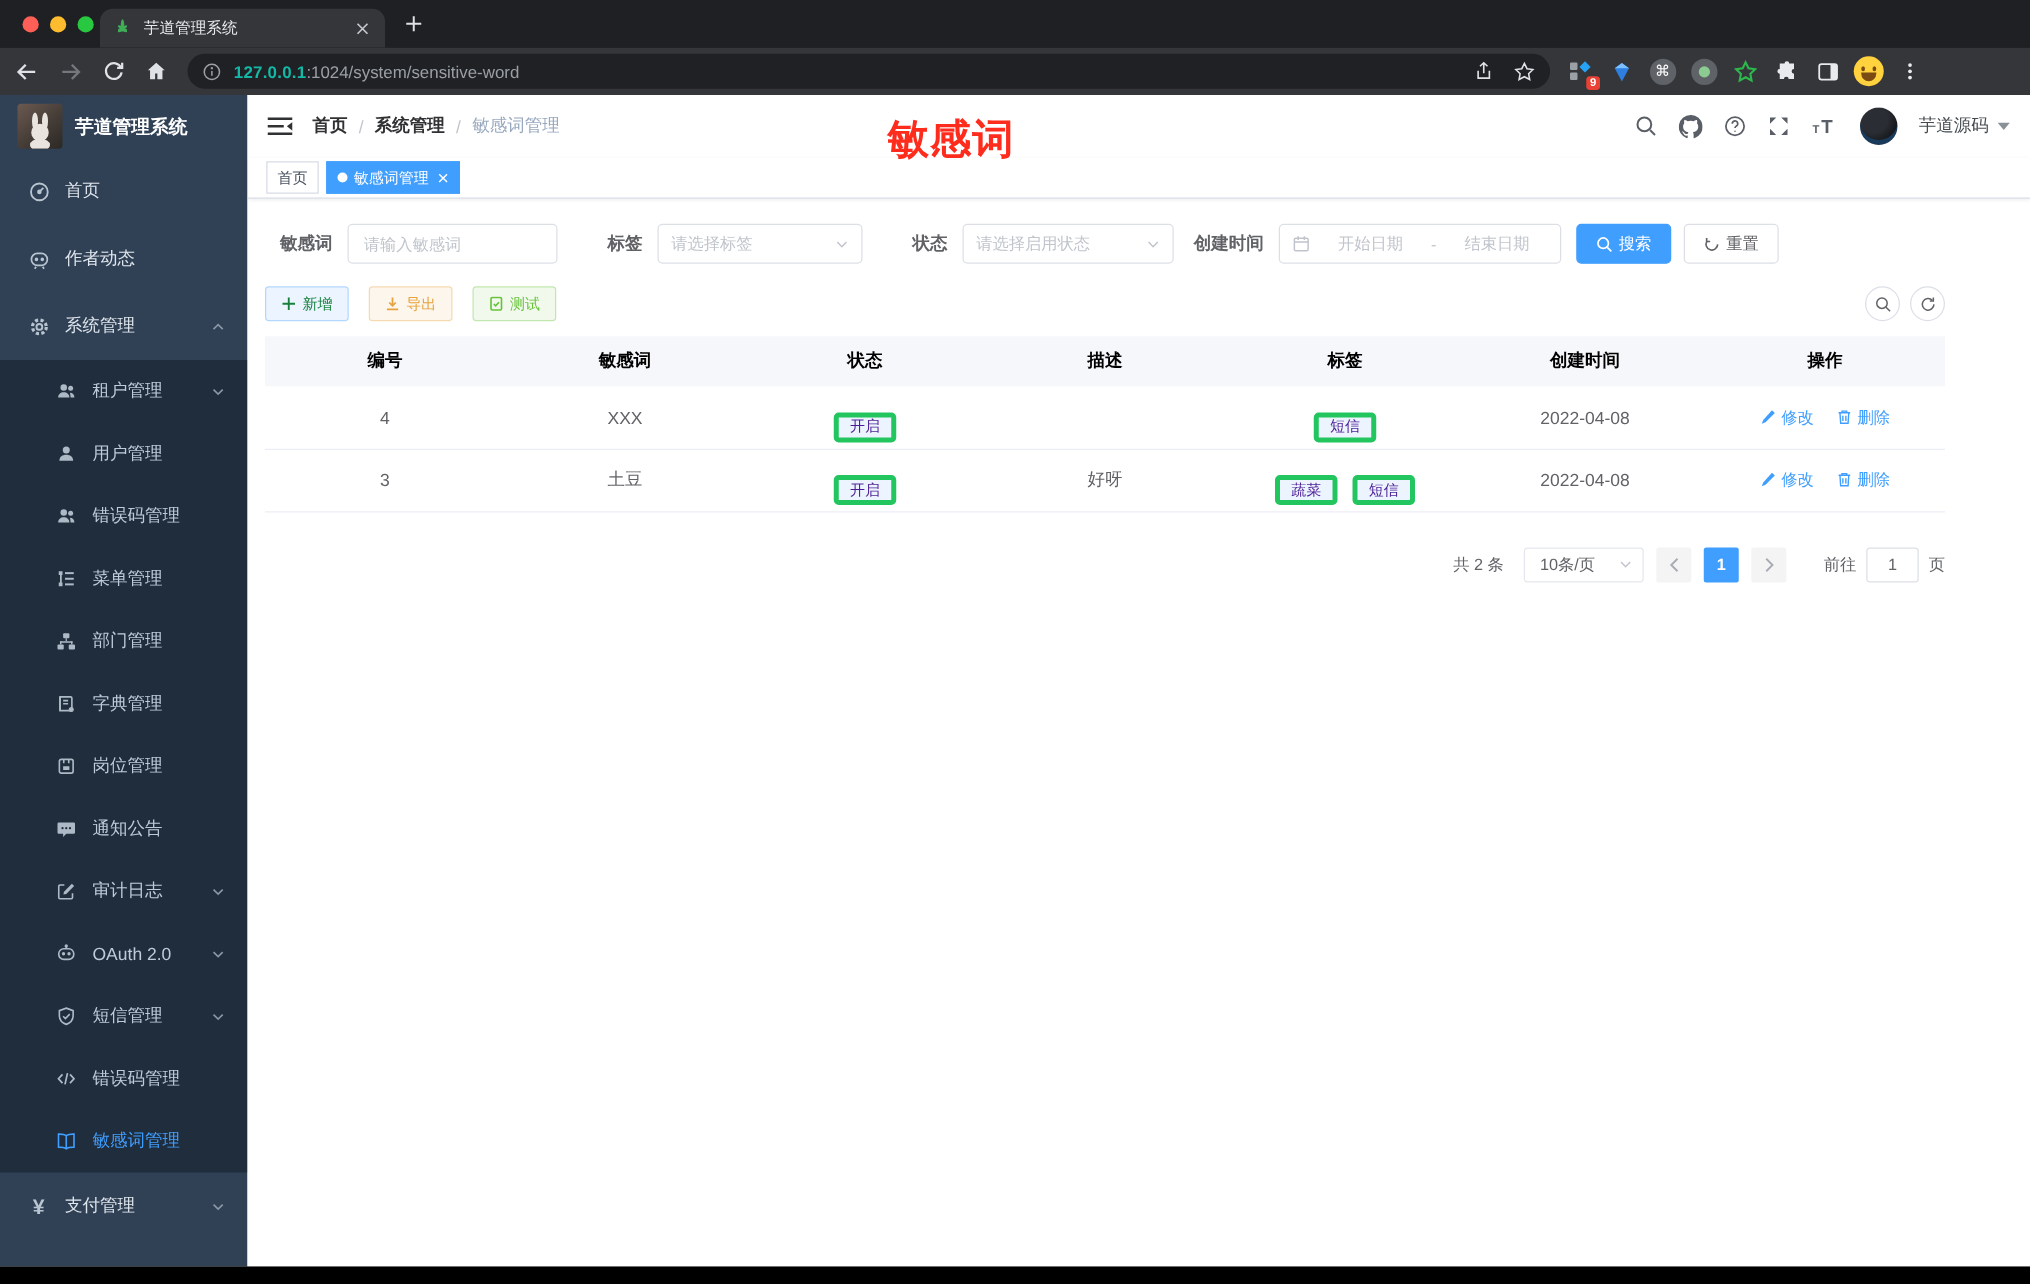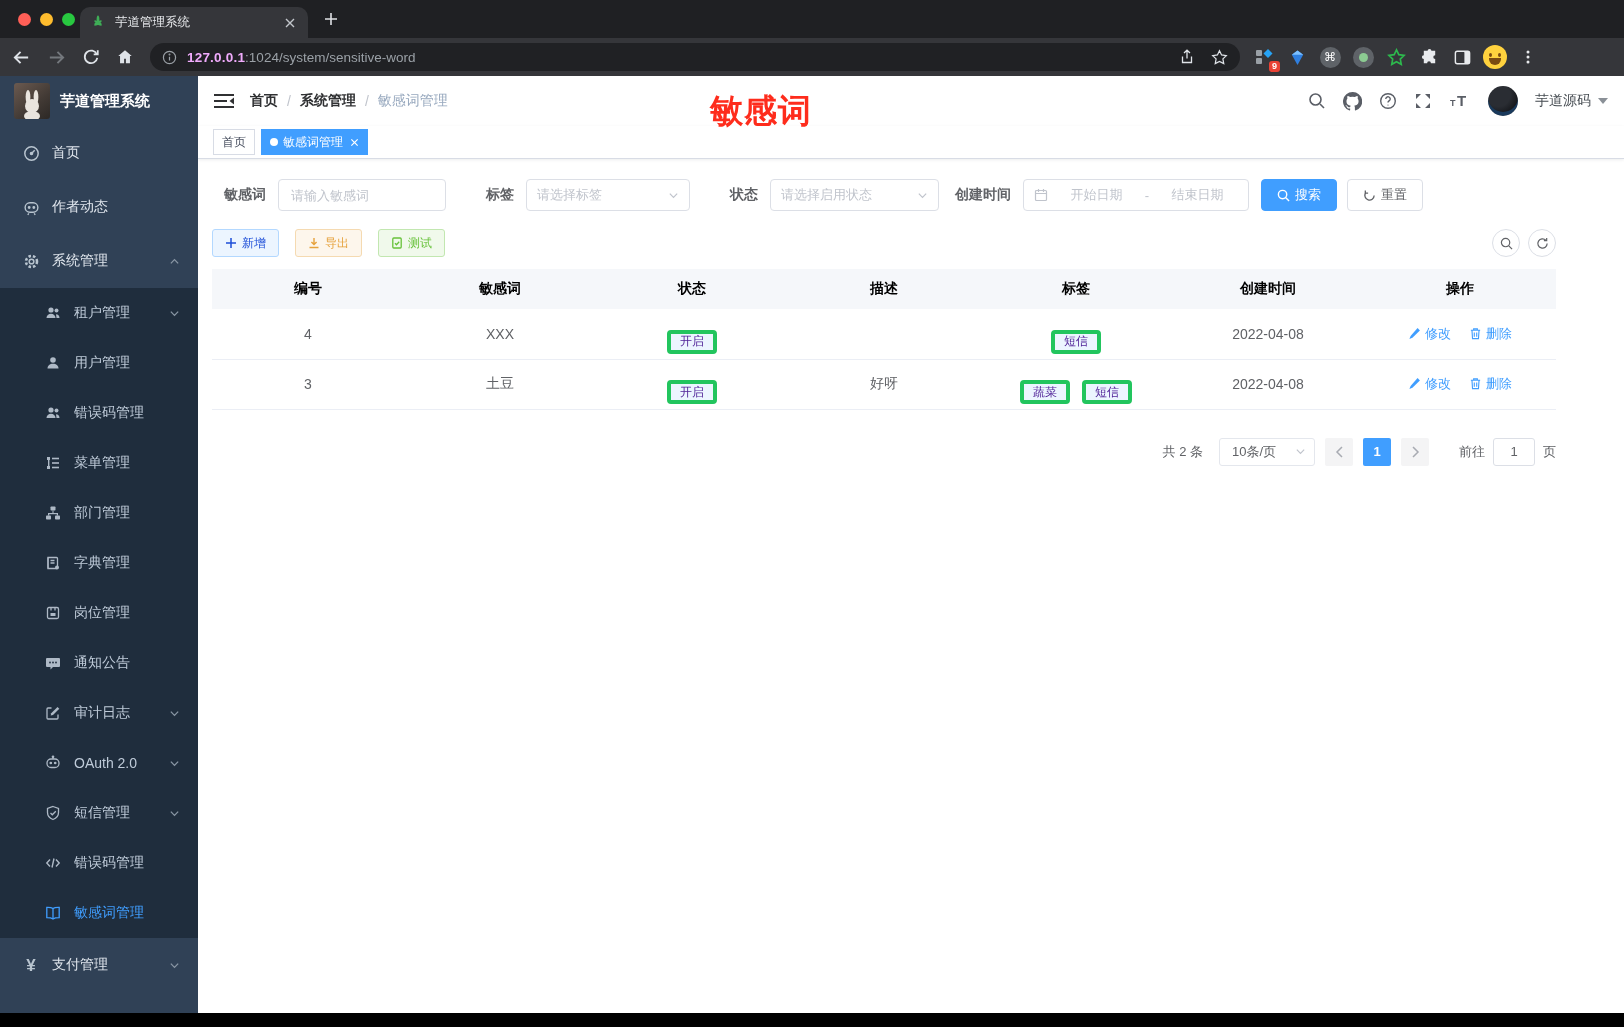--- a/index.html
+++ b/index.html
@@ -17,21 +17,21 @@
   .btab .title { flex:1; white-space:nowrap; overflow:hidden; }
   .tab-close { color:#c3c7cc; width:16px; height:16px; display:flex; align-items:center; justify-content:center; }
   .newtab { position:absolute; left:322px; top:10px; color:#dfe1e5; }
 
   .toolbar { position:absolute; left:0; top:38px; width:1624px; height:38px; background:#35363a;
     display:flex; align-items:center; padding:0 12px; }
   .nav-ic { color:#dfe3e8; margin-right:16px; }
   .nav-ic.dim { color:#74787d; }
   .urlbar { width:1090px; height:28px; background:#202124; border-radius:14px; display:flex; align-items:center;
     padding:0 12px; color:#e8eaed; font-size:13.5px; }
-  .urlbar .host { color:#f0abfc; font-weight:bold; letter-spacing:.2px; }
+  .urlbar .host { color:#14b8a6; font-weight:bold; letter-spacing:.2px; }
   .urlbar .rest { color:#9aa0a6; }
   .url-right { margin-left:auto; display:flex; gap:16px; color:#dfe3e8; }
   .exts { display:flex; align-items:center; gap:9px; margin-left:12px; }
   .ext { position:relative; width:24px; height:24px; display:flex; align-items:center; justify-content:center; }
   .badge { position:absolute; right:-4px; bottom:-3px; background:#e94235; color:#fff; font-size:9px; font-weight:bold;
     border-radius:3px; padding:1px 3px; line-height:1; }
   .circ { width:21px; height:21px; border-radius:50%; background:#5f6368; color:#fff; display:flex; align-items:center;
     justify-content:center; font-size:12px; }
   .dotc { width:9px; height:9px; border-radius:50%; background:#8ccb92; }
   .avatar-emoji { width:24px; height:24px; border-radius:50%; background:#ffd23e; position:relative; }
@@ -100,21 +100,21 @@
   .f-date .ph { flex:1; text-align:center; }
   .btn { height:32px; border-radius:4px; font-size:13px; display:inline-flex; align-items:center; gap:5px;
     padding:0 15px; cursor:pointer; border:1px solid #dcdfe6; background:#fff; color:#606266; font-family:inherit; }
   .btn.primary { background:#409eff; border-color:#409eff; color:#fff; }
   .ml12{margin-left:12px} .ml10{margin-left:10px}
 
   
   .action-row { display:flex; align-items:center; margin-top:18px; }
   .pbtn { height:28px; padding:0 12px; border-radius:3px; font-size:12px; display:inline-flex; align-items:center;
     gap:5px; cursor:pointer; font-family:inherit; }
-  .pbtn.add { color:#1d4ed8; background:#ecf5ff; border:1px solid #b3d8ff; }
+  .pbtn.add { color:#15803d; background:#ecf5ff; border:1px solid #b3d8ff; }
   .pbtn.exp { color:#e6a23c; background:#fdf6ec; border:1px solid #f5dab1; margin-left:16px; }
   .pbtn.test { color:#67c23a; background:#f0f9eb; border:1px solid #c2e7b0; margin-left:16px; }
   .rt-circles { margin-left:auto; display:flex; gap:8px; }
   .cbtn { width:28px; height:28px; border-radius:50%; border:1px solid #dcdfe6; background:#fff; color:#606266;
     display:flex; align-items:center; justify-content:center; cursor:pointer; }
 
   
   table.grid { width:100%; border-collapse:collapse; table-layout:fixed; margin-top:12px; }
   .grid th { background:#f5f7fa; color:#000000; font-size:14px; font-weight:bold; height:40px; text-align:center; }
   .grid td { height:50px; text-align:center; font-size:14px; color:#606266; border-bottom:1px solid #ebeef5; }

